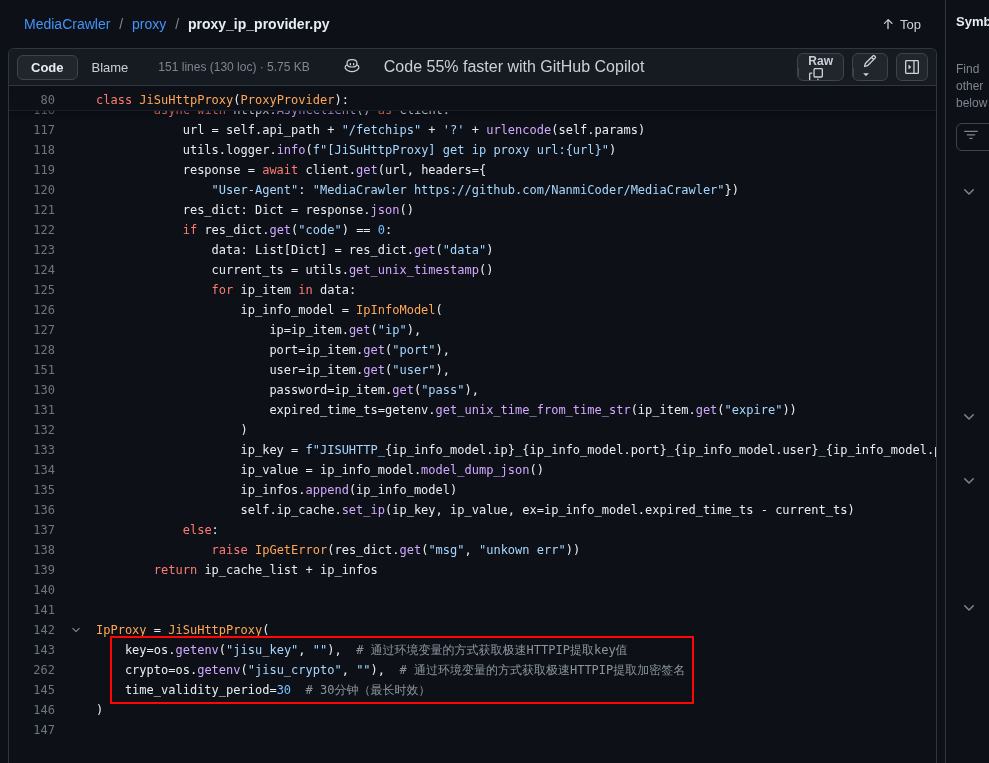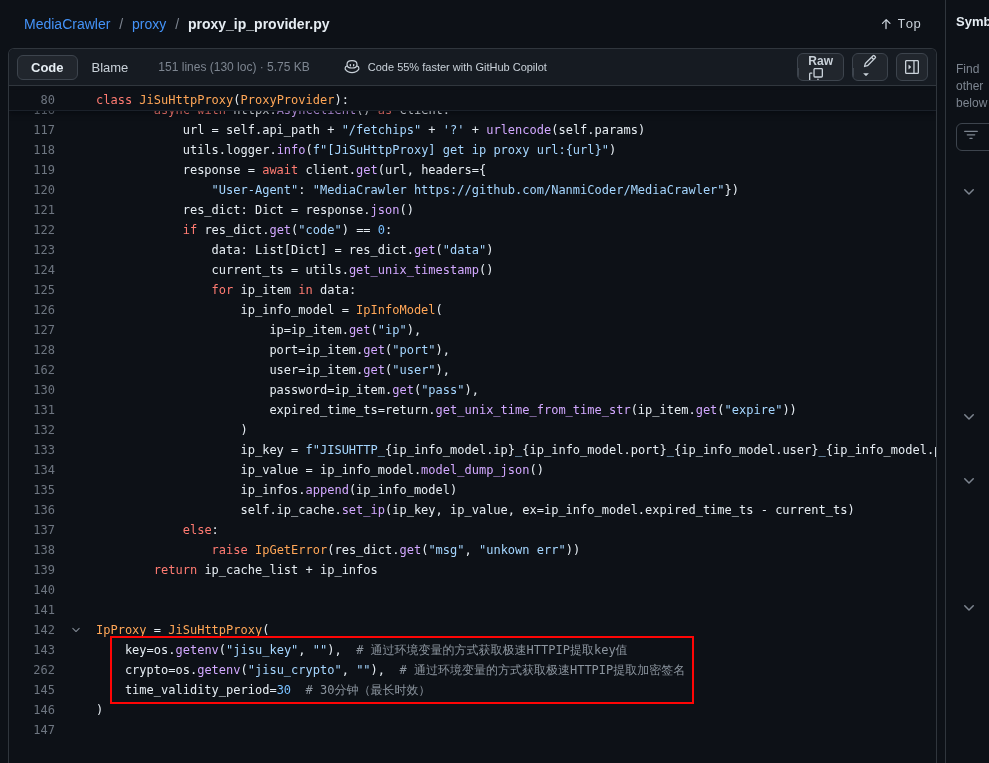--- a/index.html
+++ b/index.html
@@ -7,33 +7,33 @@
               font-family:"Liberation Sans", sans-serif; color:var(--text,#e6edf3); }
   .page { display:flex; width:989px; height:763px; }
   .main { width:945px; flex:none; display:flex; flex-direction:column; }
 
   
   .crumb-bar { height:48px; flex:none; display:flex; align-items:center; justify-content:space-between; padding:0 24px; }
   .crumbs { font-size:14px; white-space:nowrap; }
   .crumb-link { color:var(--link,#4493f8); cursor:pointer; text-decoration:none; }
   .crumb-sep { color:var(--muted,#7d8590); margin:0 5px; }
   .crumb-file { color:var(--text,#e6edf3); font-weight:700; }
-  .top-btn { display:flex; align-items:center; gap:5px; color:#c9d1d9; font-size:13px; cursor:pointer;font-family:Liberation Mono, monospace; }
+  .top-btn { display:flex; align-items:center; gap:5px; color:#c9d1d9; font-size:13px; cursor:pointer; }
   .top-btn svg { display:block; }
 
   
   .file-card { margin:0 8px; flex:1; border:1px solid var(--border,#30363d); border-bottom:none;
                border-radius:6px 6px 0 0; overflow:hidden; display:flex; flex-direction:column; background:var(--bg,#0d1117); }
   .toolbar { height:37px; flex:none; background:var(--toolbar-bg,#161b22); border-bottom:1px solid var(--border,#30363d);
              display:flex; align-items:center; padding:0 8px; gap:8px; }
   .seg { display:flex; align-items:flex-end; }
   .seg-item { padding:4px 13px; font-size:13px; color:#c9d1d9; border:1px solid transparent; border-radius:6px; cursor:pointer; }
   .seg-item.active { background:var(--btn-bg,#21262d); border-color:#3d444d; font-weight:700; color:#e6edf3; }
   .meta { font-size:12px; color:var(--muted,#7d8590); margin-left:8px; white-space:nowrap; }
-  .copilot { display:flex; align-items:center; gap:8px; font-size:11px; color:#c9d1d9; margin-left:26px; cursor:pointer; white-space:nowrap; }
+  .copilot { display:flex; align-items:center; gap:24px; font-size:16px; color:#c9d1d9; margin-left:26px; cursor:pointer; white-space:nowrap; }
   .tb-right { margin-left:auto; display:flex; align-items:center; gap:8px; }
   .btn-group { display:flex; height:28px; border:1px solid #3d444d; border-radius:6px; background:var(--btn-bg,#21262d); overflow:hidden;flex-direction:column; }
   .grp-btn { display:flex; align-items:center; padding:0 10px; font-size:12px; font-weight:600; color:#c9d1d9;
              border-left:1px solid #3d444d; cursor:pointer; }
   .grp-btn:first-child { border-left:none; }
   .grp-btn.narrow { padding:0 6px; }
   .solo-btn { height:28px; width:32px; flex:none; display:flex; align-items:center; justify-content:center;
               border:1px solid #3d444d; border-radius:6px; background:var(--btn-bg,#21262d); color:#c9d1d9; cursor:pointer; }
   .grp-btn svg, .solo-btn svg { display:block; }
 
@@ -207,30 +207,30 @@
             </div>
             <div class="row">
               <span class="ln">127</span>
               <span class="code"><span class="tk-d">                        ip=ip_item.</span><span class="tk-f">get</span><span class="tk-d">(</span><span class="tk-s">"ip"</span><span class="tk-d">),</span></span>
             </div>
             <div class="row">
               <span class="ln">128</span>
               <span class="code"><span class="tk-d">                        port=ip_item.</span><span class="tk-f">get</span><span class="tk-d">(</span><span class="tk-s">"port"</span><span class="tk-d">),</span></span>
             </div>
             <div class="row">
-              <span class="ln">162</span>
+              <span class="ln">151</span>
               <span class="code"><span class="tk-d">                        user=ip_item.</span><span class="tk-f">get</span><span class="tk-d">(</span><span class="tk-s">"user"</span><span class="tk-d">),</span></span>
             </div>
             <div class="row">
               <span class="ln">130</span>
               <span class="code"><span class="tk-d">                        password=ip_item.</span><span class="tk-f">get</span><span class="tk-d">(</span><span class="tk-s">"pass"</span><span class="tk-d">),</span></span>
             </div>
             <div class="row">
               <span class="ln">131</span>
-              <span class="code"><span class="tk-d">                        expired_time_ts=return.</span><span class="tk-f">get_unix_time_from_time_str</span><span class="tk-d">(ip_item.</span><span class="tk-f">get</span><span class="tk-d">(</span><span class="tk-s">"expire"</span><span class="tk-d">))</span></span>
+              <span class="code"><span class="tk-d">                        expired_time_ts=getenv.</span><span class="tk-f">get_unix_time_from_time_str</span><span class="tk-d">(ip_item.</span><span class="tk-f">get</span><span class="tk-d">(</span><span class="tk-s">"expire"</span><span class="tk-d">))</span></span>
             </div>
             <div class="row">
               <span class="ln">132</span>
               <span class="code"><span class="tk-d">                    )</span></span>
             </div>
             <div class="row">
               <span class="ln">133</span>
               <span class="code"><span class="tk-d">                    ip_key = </span><span class="tk-s">f"JISUHTTP_</span><span class="tk-d">{ip_info_model.ip}</span><span class="tk-s">_</span><span class="tk-d">{ip_info_model.port}</span><span class="tk-s">_</span><span class="tk-d">{ip_info_model.user}</span><span class="tk-s">_</span><span class="tk-d">{ip_info_model.password}</span></span>
             </div>
             <div class="row">

